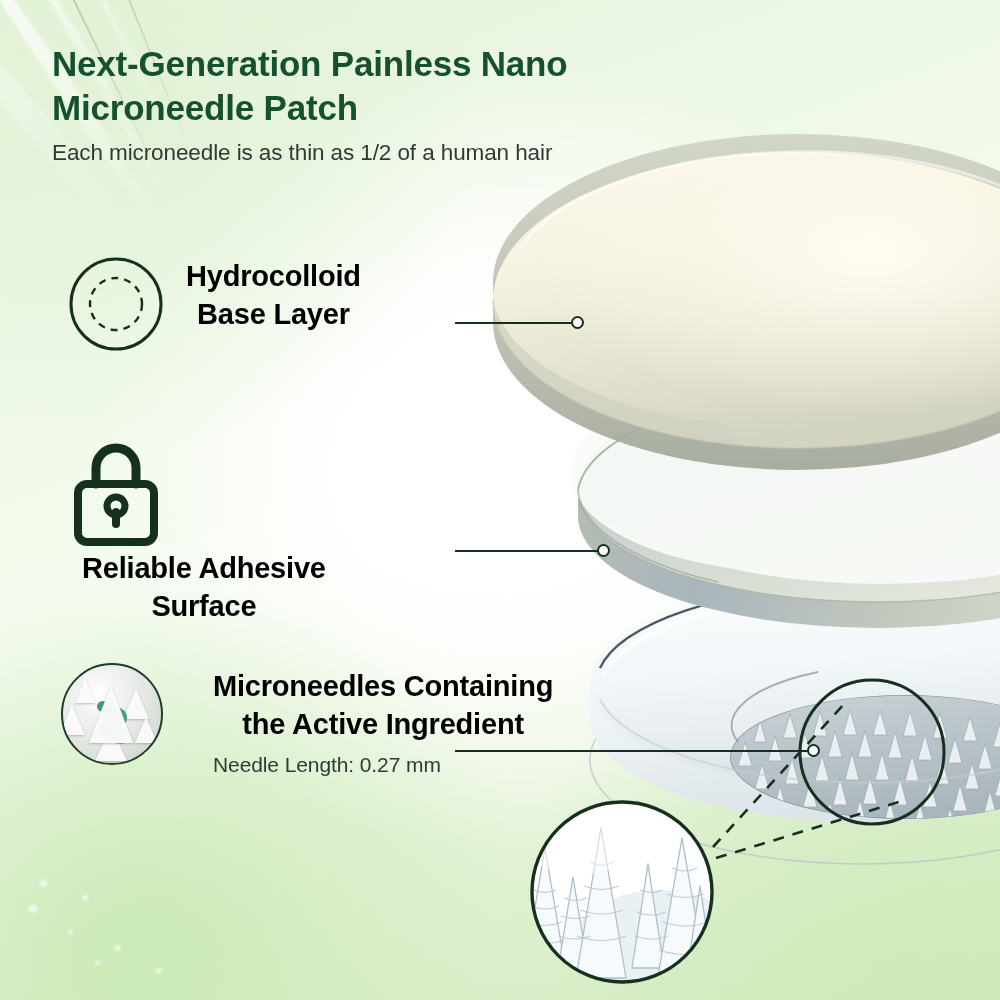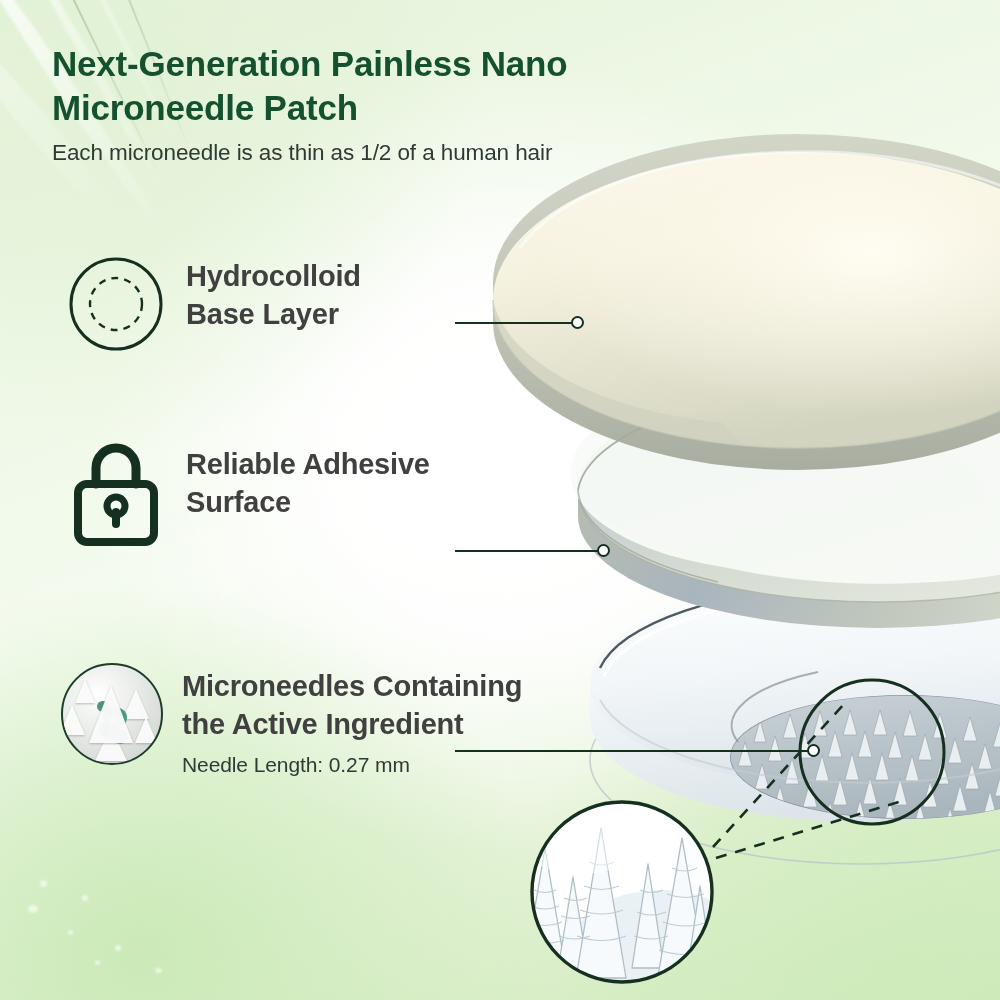--- a/index.html
+++ b/index.html
@@ -107,34 +107,35 @@
     flex: 0 0 104px;
     display: flex;
     align-items: center;
     justify-content: center;
   }
   .feature .ftext { margin-left: 18px; padding-top: 6px; }
   .feature .flabel {
     font-size: 29px;
     font-weight: bold;
     line-height: 1.3;
-    color: #404040;
+    color: #000000;
     letter-spacing: -0.2px;
     white-space: pre-line;
+    text-align: center;
   }
   .feature .fsub {
     margin-top: 10px;
     font-size: 21px;
     color: #2f3b35;
     letter-spacing: -0.1px;
   }
 
   #feature-1 { left: 64px; top: 252px; }
-  #feature-2 { left: 64px; top: 440px; }
-  #feature-3 { left: 60px; top: 662px; }
+  #feature-2 { left: 64px; top: 440px; flex-direction: column; }
+  #feature-3 { left: 60px; top: 662px; gap: 31px; }
 
   
   .needle-photo {
     position: relative;
     width: 98px; height: 98px;
     border-radius: 50%;
     border: 2.5px solid #1b3d2a;
     overflow: hidden;
     background:
       radial-gradient(circle at 36% 30%, #ffffff 0%, #e7eae6 45%, #c9cfc9 100%);

